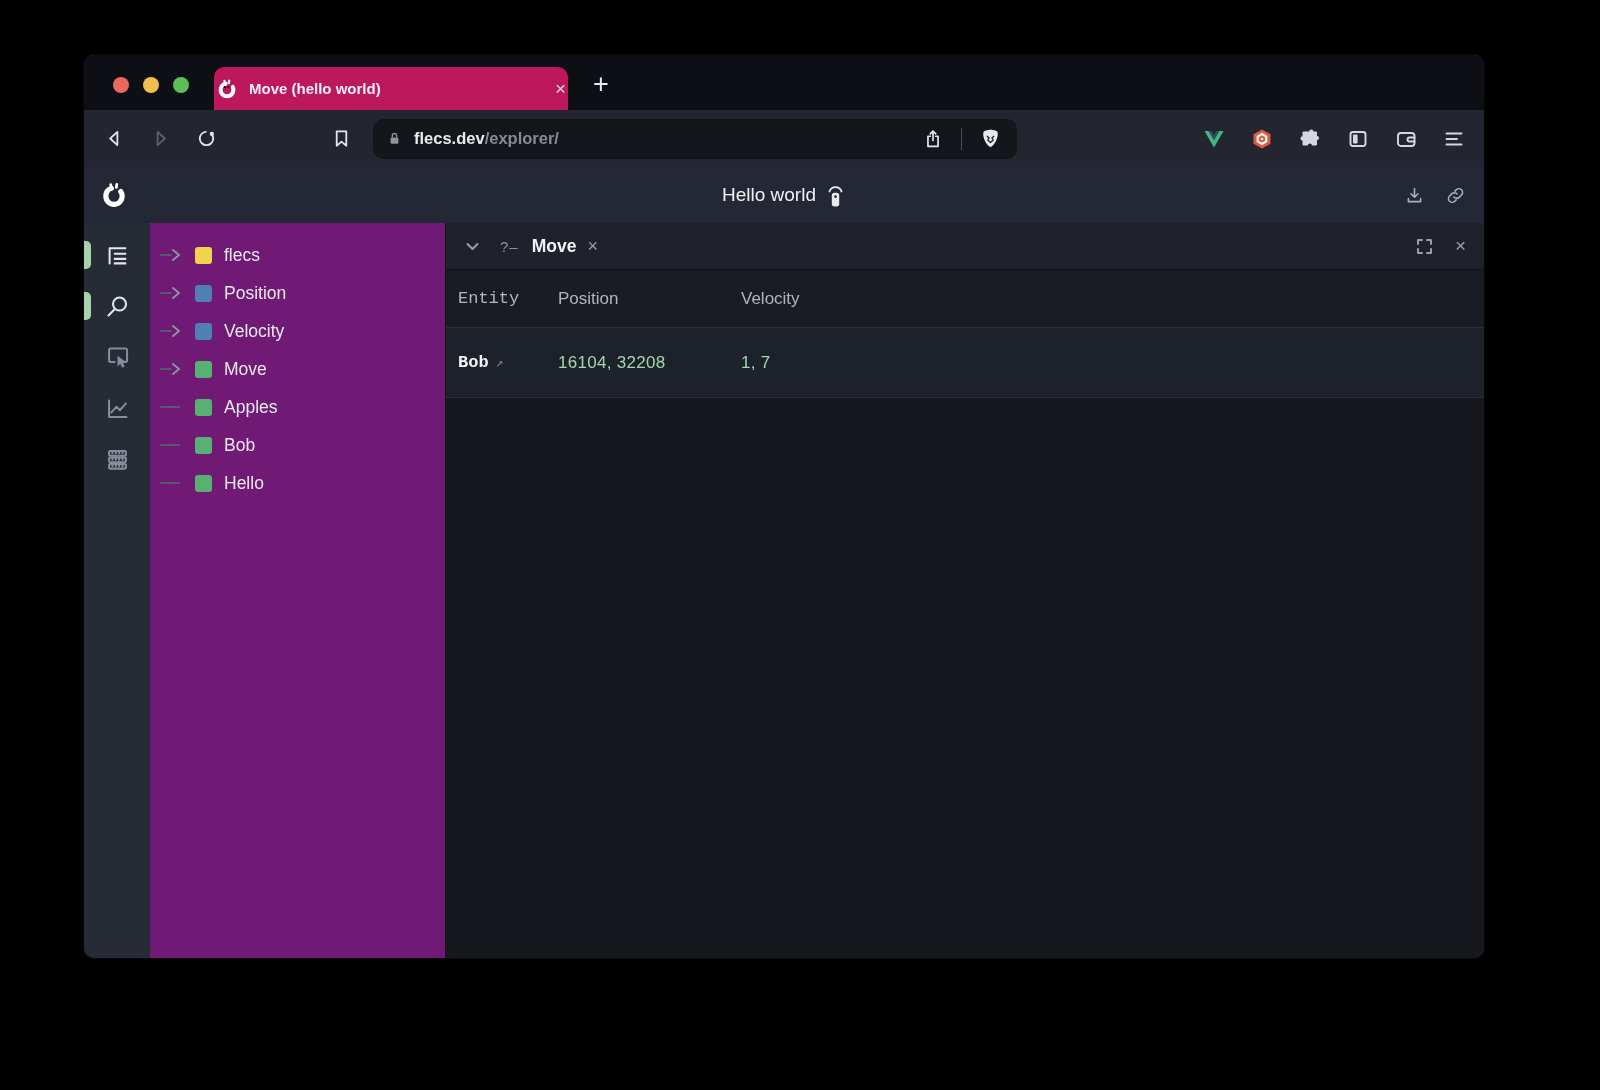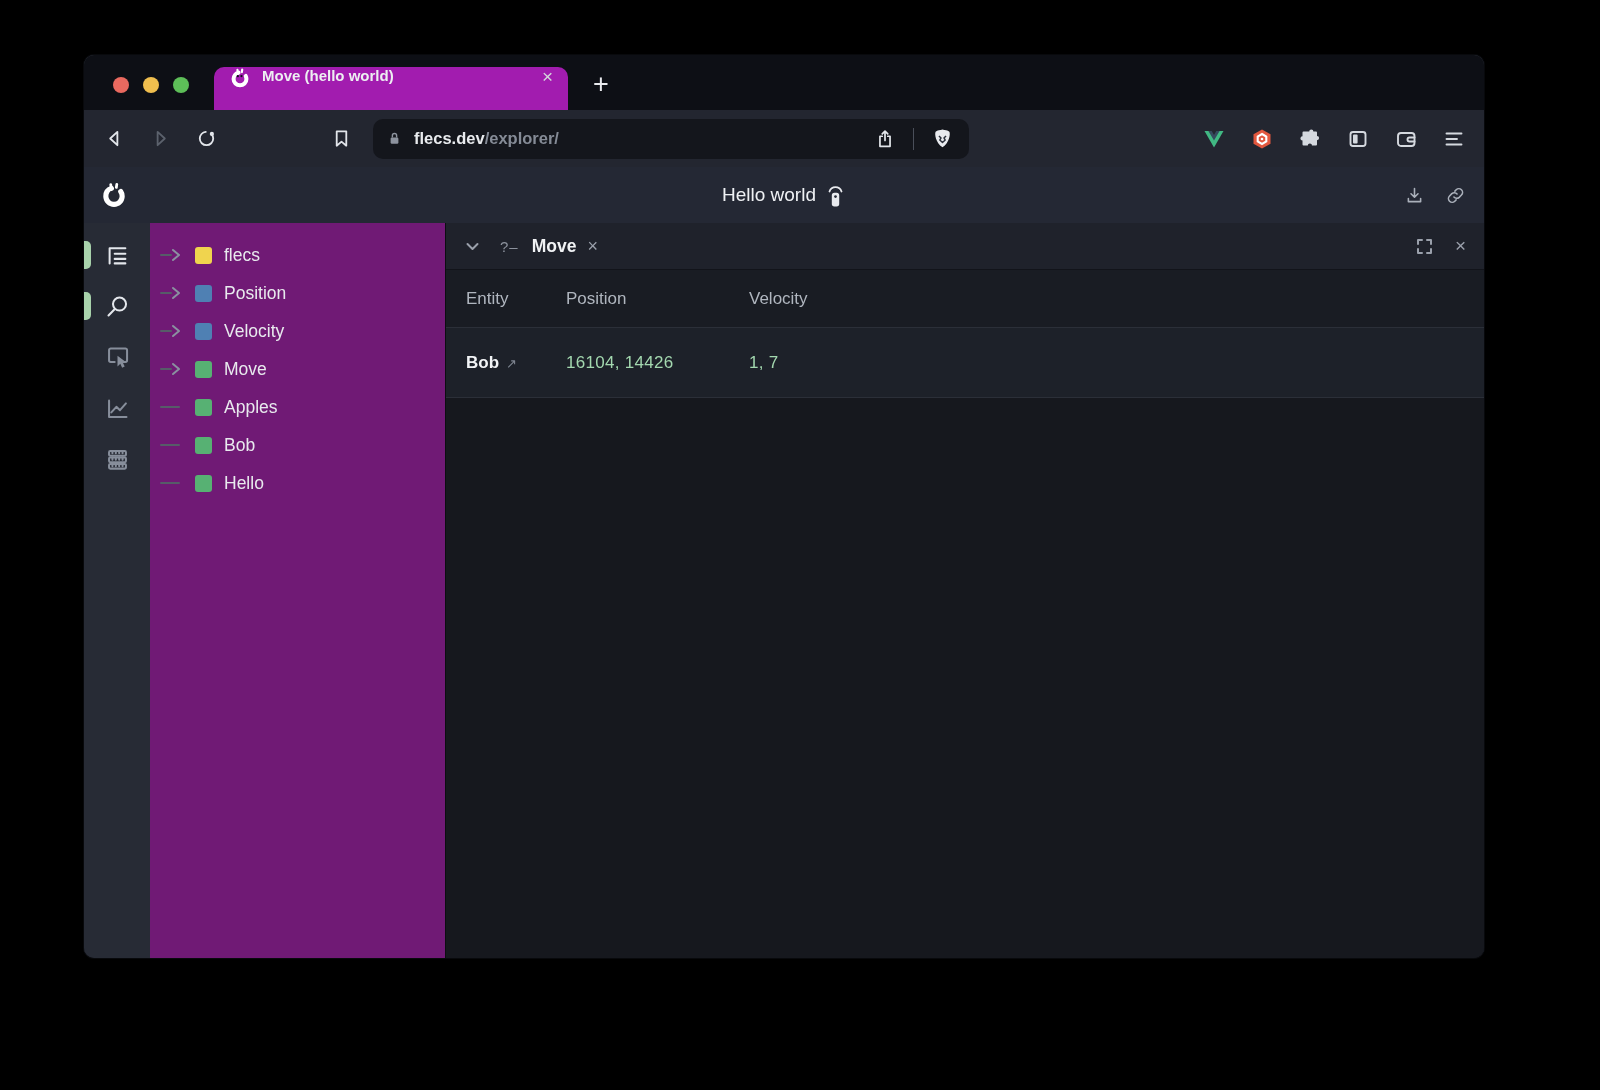--- a/index.html
+++ b/index.html
@@ -9,38 +9,38 @@
   .window { position:absolute; left:84px; top:55px; width:1400px; height:903px;
             border-radius:10px; overflow:hidden; background:#16181e;
             box-shadow: inset 0 1px 0 #3a3f49, 0 0 0 1px #08090c; }
 
   
   .tabstrip { position:relative; height:55px; background:#0d0f15; }
   .traffic { position:absolute; left:29px; top:22px; display:flex; gap:14px; }
   .dot { width:16px; height:16px; border-radius:50%; }
   .dot.red{ background:#e9695f;} .dot.yellow{ background:#efbe4e;} .dot.green{ background:#5dbe58;}
   .tab { position:absolute; left:130px; bottom:0; width:354px; height:43px;
-         background:#a21caf; border-radius:10px 10px 0 0; display:flex;
-         padding:0 15px; }
+         background:#be185d; border-radius:10px 10px 0 0; display:flex;
+         align-items:center; padding:0 2px; }
   .tab-favicon { width:22px; height:22px; flex:0 0 auto; }
   .tab-title { flex:1; margin-left:11px; font-size:15px; font-weight:600; color:#edeff2; white-space:nowrap; }
   .tab-close { color:#d3d6db; font-size:19px; line-height:1; cursor:default; }
   .newtab { position:absolute; left:504px; top:14px; width:26px; text-align:center;
             font-size:27px; font-weight:300; color:#e8eaee; }
 
   
   .navbar { height:57px; background:#232630; display:flex; align-items:center; padding:0 16px; }
   .navbtn { width:28px; height:28px; display:flex; align-items:center; justify-content:center; flex:0 0 auto; }
   .navbtn + .navbtn { margin-left:18px; }
   .navbtn svg { width:23px; height:23px; }
   .nb-stroke { stroke:#e2e5ea; stroke-width:1.9; fill:none; stroke-linecap:round; stroke-linejoin:round; }
   .nb-dim    { stroke:#5b616c; }
   .bookmark-btn { margin-left:107px !important; }
 
-  .urlbar { margin-left:18px; width:596px; height:40px; background:#14161c; border-radius:10px;
+  .urlbar { margin-left:18px; width:644px; height:40px; background:#14161c; border-radius:10px;
             display:flex; align-items:center; padding:0 13px; }
   .lock-icon { width:17px; height:17px; margin-right:11px; flex:0 0 auto; }
   .url-domain { font-size:16.5px; font-weight:600; color:#e9ebee; }
   .url-path   { font-size:16.5px; font-weight:600; color:#858b96; }
   .url-spacer { flex:1; }
   .share-btn svg { width:22px; height:22px; }
   .url-div { width:1px; height:22px; background:#4a4f5a; margin:0 14px; }
   .brave-btn svg { width:25px; height:25px; }
 
   .ext-spacer { flex:1; }
@@ -93,21 +93,21 @@
   .q-stroke { stroke:#9aa0ab; stroke-width:2; fill:none; stroke-linecap:round; stroke-linejoin:round; }
   .q-glyph { margin:0 13px 0 19px; font-size:15px; color:#8b919c; letter-spacing:1px; }
   .q-title { font-size:17.5px; font-weight:700; color:#f1f3f5; }
   .q-close { margin-left:11px; font-size:18px; color:#9aa0ab; }
   .q-spacer { flex:1; }
   .q-fullscreen svg { width:17px; height:17px; display:block; }
   .q-close2 { margin-left:22px; font-size:19px; color:#9aa0ab; }
 
   .thead { height:58px; display:flex; align-items:center; border-bottom:1px solid #2b2f38;
            background:#191c23; font-size:17px; color:#b0b6bf; }
-  .col-entity   { width:100px; margin-left:20px; }
+  .col-entity   { width:100px; margin-left:12px;font-family:Liberation Mono, monospace; }
   .col-position { width:183px; }
   .col-velocity { flex:1; }
   .tdatarow { height:70px; display:flex; align-items:center; background:#1d2129;
               border-bottom:1px solid #2b2f38; font-size:17px; }
   .cell-entity { color:#f2f4f6; font-weight:600; display:flex; align-items:baseline; gap:7px; }
   .entity-arrow { font-size:13px; color:#7e8590; font-weight:400; }
   .cell-value { color:#a3d8af; font-weight:500; letter-spacing:0.3px; }
   .main-empty { flex:1; background:#16181e; }
 </style>
 </head>
@@ -392,21 +392,21 @@
         <span class="col-entity">Entity</span>
         <span class="col-position">Position</span>
         <span class="col-velocity">Velocity</span>
       </div>
 
       <div class="tdatarow">
         <span class="col-entity cell-entity">
           <span>Bob</span>
           <span class="entity-arrow">↗</span>
         </span>
-        <span class="col-position cell-value">16104, 14426</span>
+        <span class="col-position cell-value">16104, 32208</span>
         <span class="col-velocity cell-value">1, 7</span>
       </div>
 
       <div class="main-empty"></div>
     </div>
 
   </div>
 </div>
 
 </body></html>

